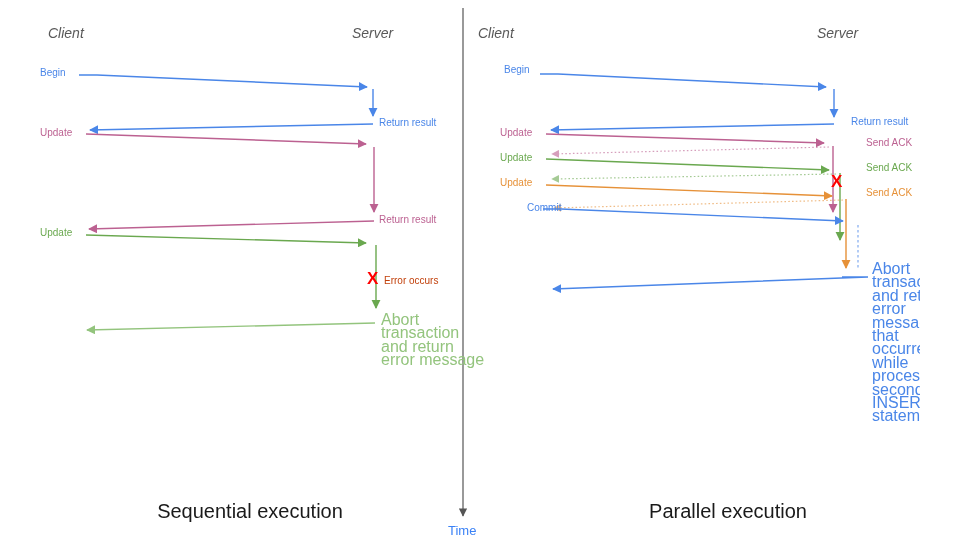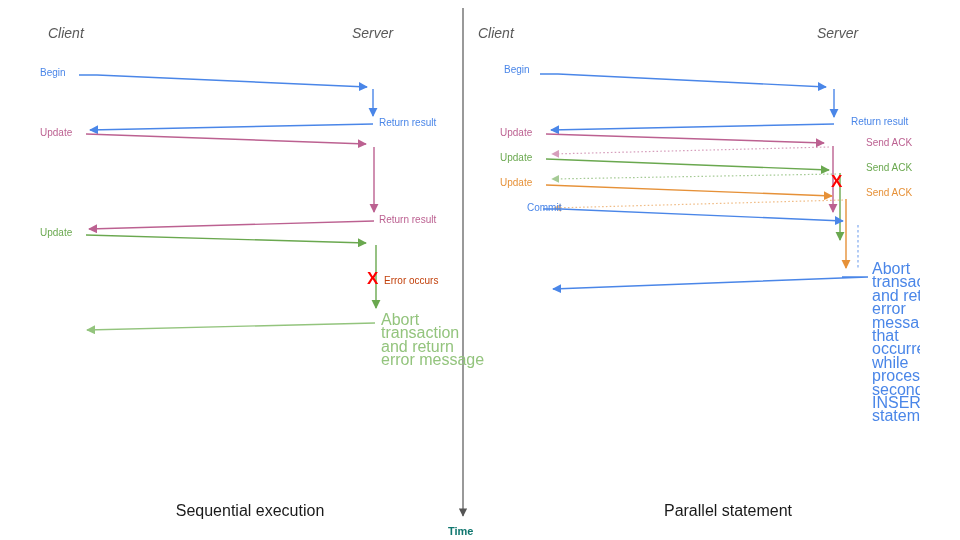--- a/index.html
+++ b/index.html
@@ -11,22 +11,22 @@
   .lbl{position:absolute;font-size:10px;white-space:nowrap;line-height:14px;}
   .hdr{font-style:italic;color:#595959;font-size:14px;}
   .blue{color:#4a86e8;}
   .pink{color:#bc6191;}
   .green{color:#6aa84f;}
   .lgreen{color:#93c47d;}
   .orange{color:#e69138;}
   .red{color:#c2410c;}
   .xmark{font-weight:bold;font-size:17px;color:#ff0000;line-height:17px;}
   .multiline{white-space:pre-line;font-size:16px;line-height:13.4px;}
-  .title{font-size:16px;color:#1a1a1a;text-align:center;width:220px;}
-  .timelbl{color:#0f766e;font-size:11px;font-weight:bold;}
+  .title{font-size:20px;color:#1a1a1a;text-align:center;width:220px;}
+  .timelbl{color:#3b82f6;font-size:13px;}
 </style>
 </head>
 <body>
 
 <div class="stage">
 
   <svg width="960" height="540" viewBox="0 0 960 540">
     <defs>
       <marker id="aBlue" viewBox="0 0 10 10" refX="9" refY="5" markerWidth="6.5" markerHeight="6.5" orient="auto">
         <path d="M0,0 L10,5 L0,10 z" fill="#4a86e8"></path>
@@ -137,17 +137,17 @@
 transaction
 and return
 error message
 that occurred
 while
 processing
 second
 INSERT
 statement</div>
 
-  <div class="lbl title" style="left:618px;top:504px;">Parallel statement</div>
+  <div class="lbl title" style="left:618px;top:504px;">Parallel execution</div>
 
   <div class="lbl timelbl" style="left:448px;top:524px;">Time</div>
 
 </div>
 
 </body></html>

